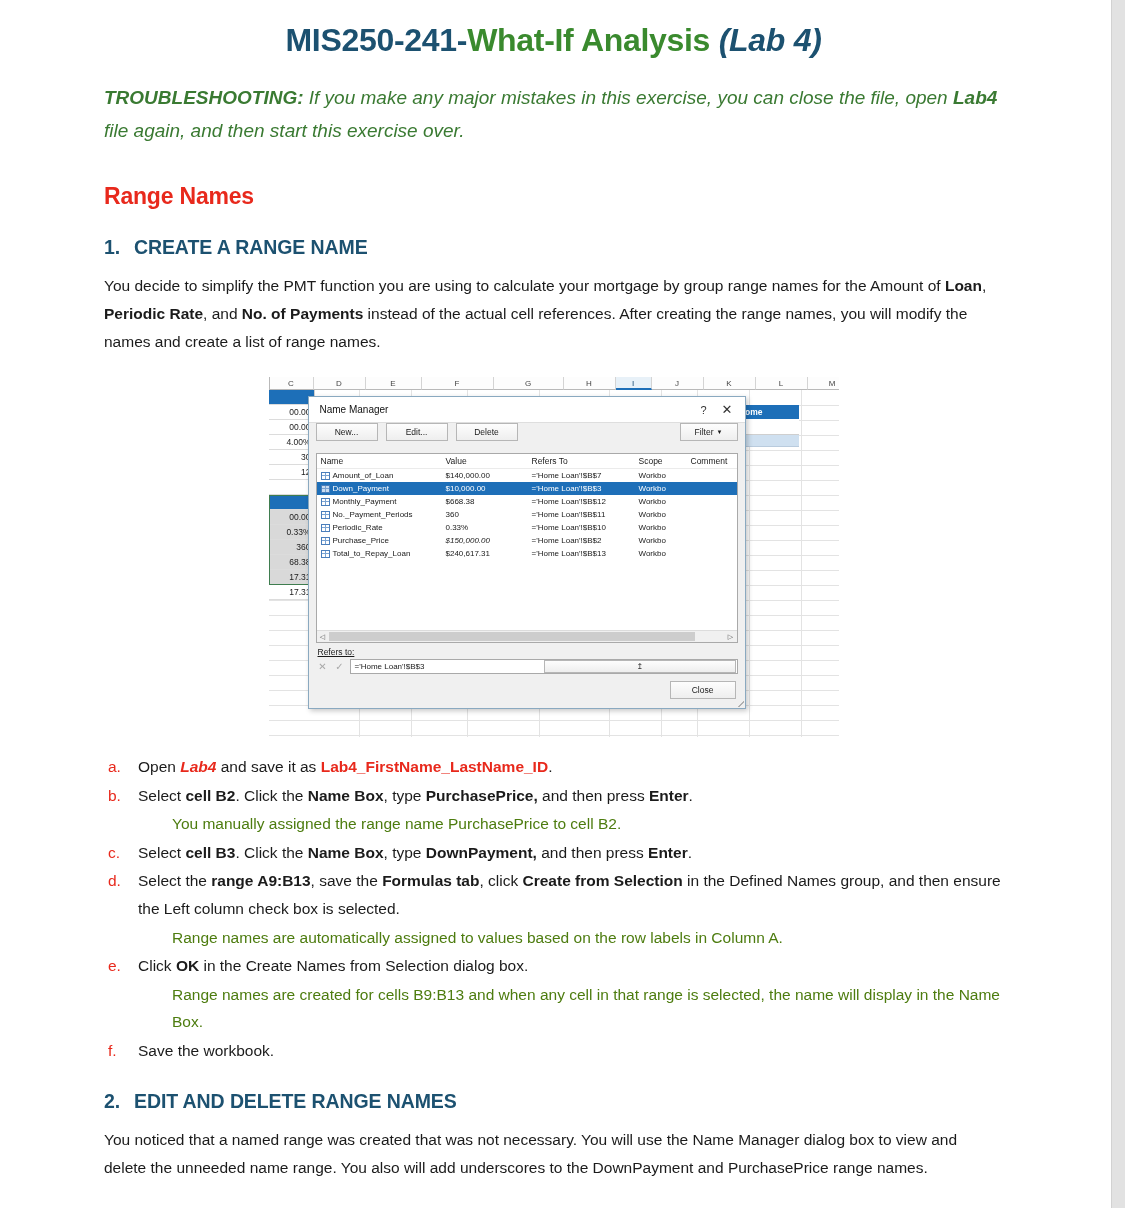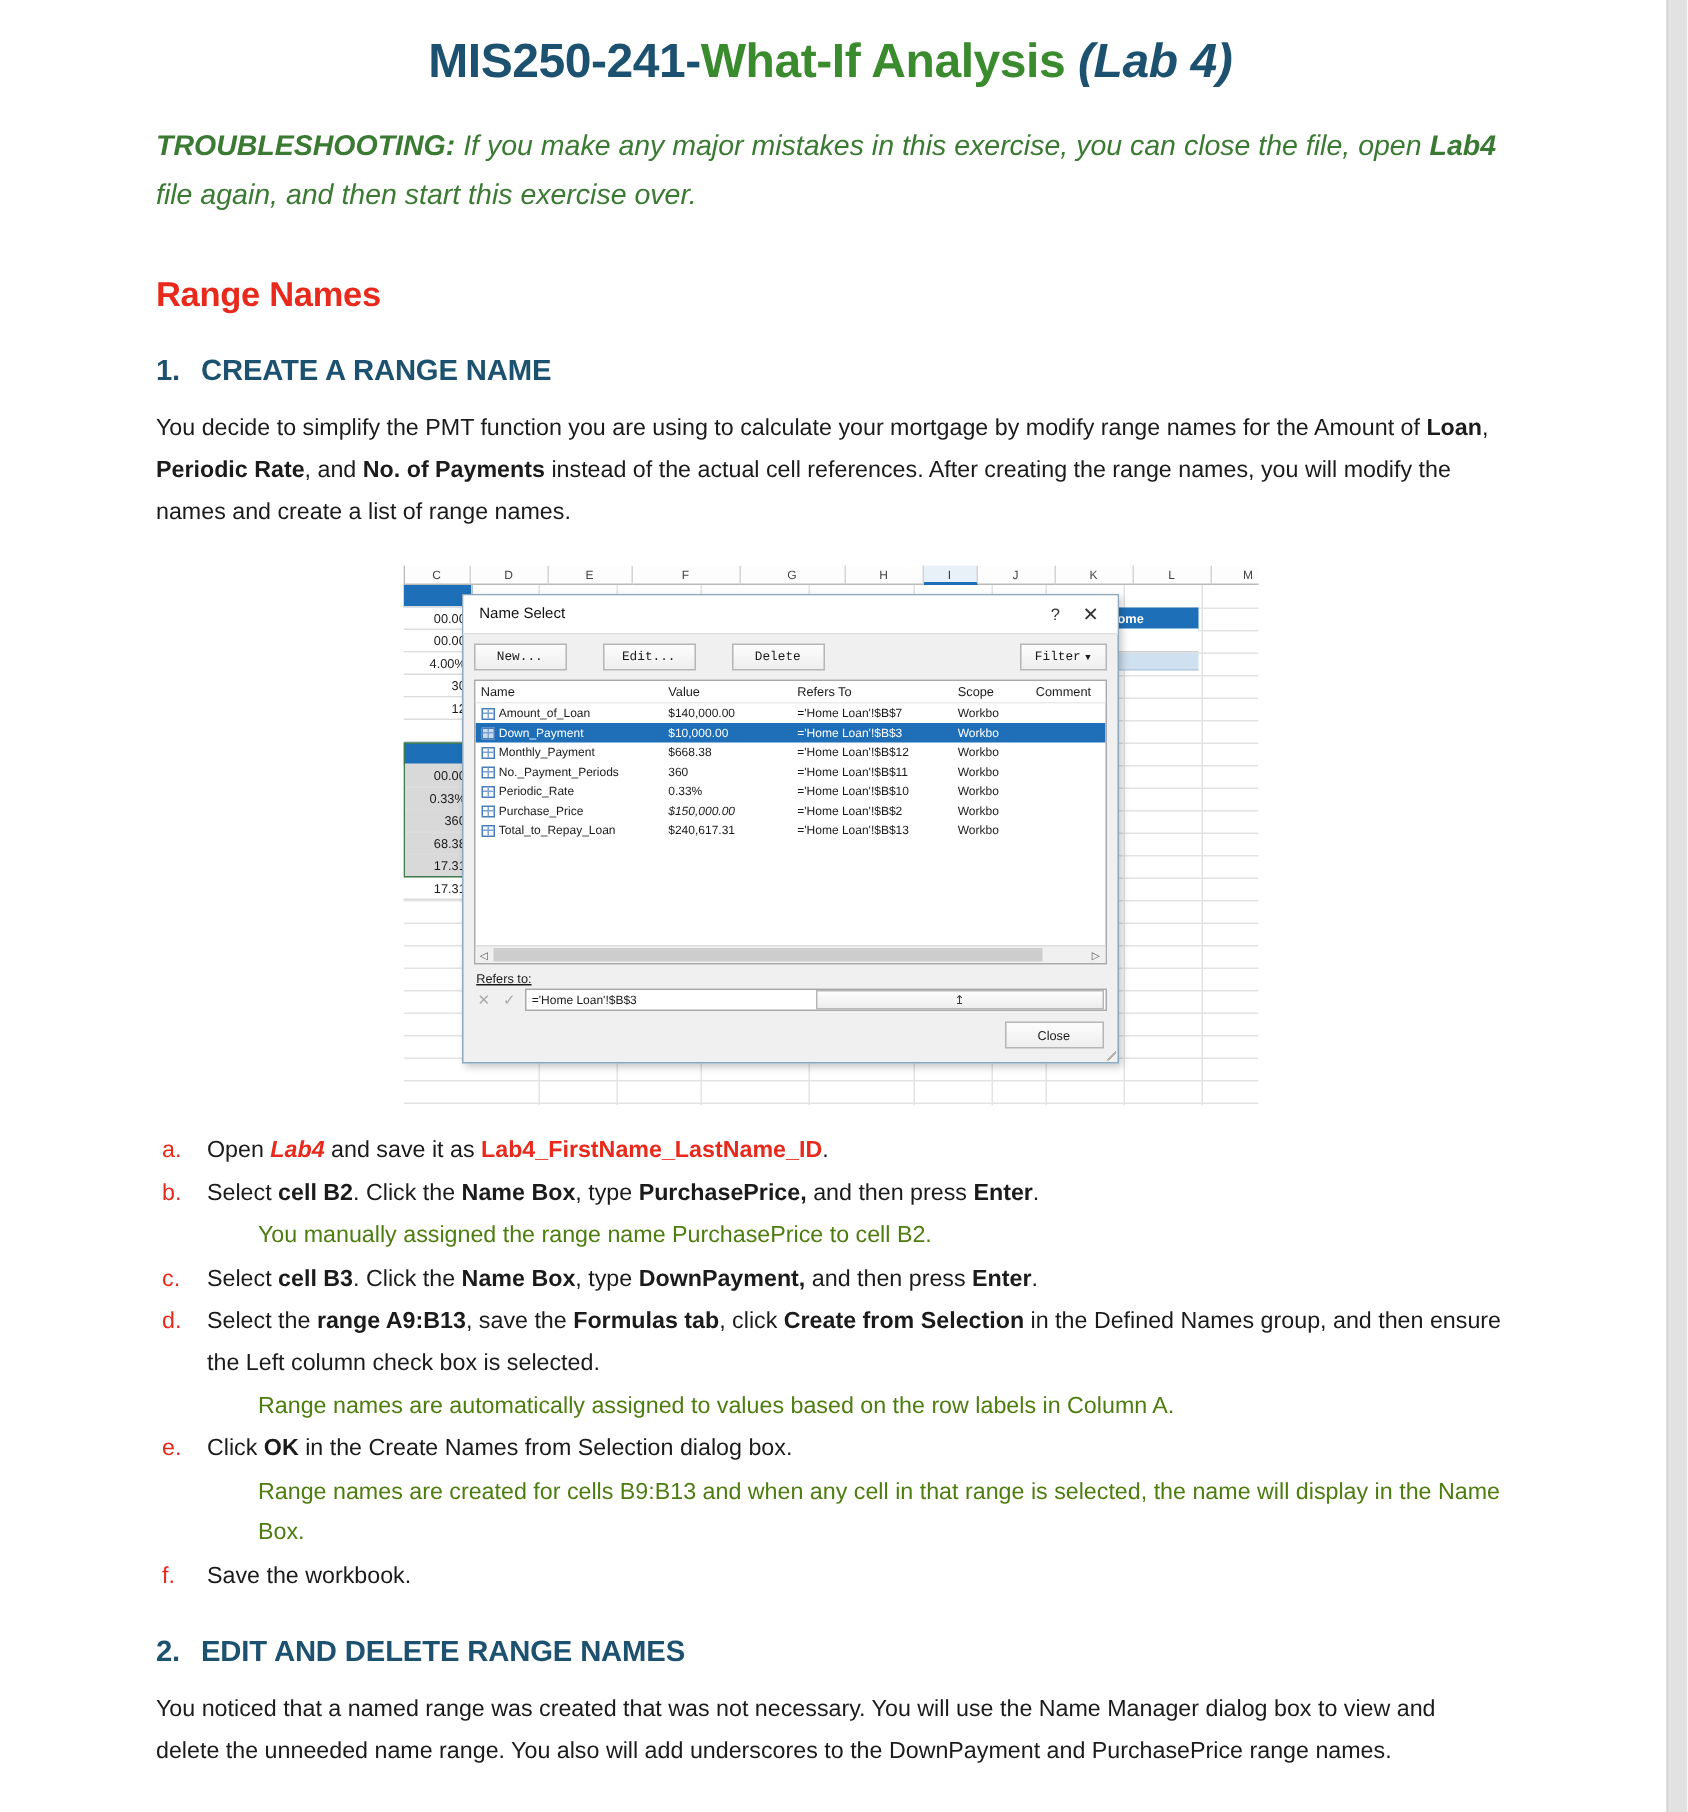--- a/index.html
+++ b/index.html
@@ -217,24 +217,22 @@
     align-items: center;
     padding: 0 6px 0 11px;
     border-bottom: 1px solid #dedede;
   }
   .nm-title .cap { font-size: 10px; flex: 1; color: #111; }
   .nm-title .q { font-size: 11px; color: #333; padding: 0 9px; }
   .nm-title .x { font-size: 13px; color: #333; padding: 0 6px; line-height: 1; }
   .nm-tools {
     height: 30px;
     display: flex;
-    align-items: center;
     padding: 0 7px;
-    gap: 24px;
-    font-family: Liberation Mono, monospace;
+    gap: 8px;
   }
   .nm-btn {
     height: 18px;
     min-width: 62px;
     background: linear-gradient(#fdfdfd,#eeeeee);
     border: 1px solid #b6b6b6;
     font-size: 8.5px;
     display: flex;
     align-items: center;
     justify-content: center;
@@ -392,21 +390,21 @@
   </p>
 
   <h2 class="h-red">Range Names</h2>
 
   <h3 class="h-sec">
     <span class="num">1.</span>
     <span>CREATE A RANGE NAME</span>
   </h3>
 
   <p class="para">
-    <span>You decide to simplify the PMT function you are using to calculate your mortgage by modify range names for the Amount of </span><b>Loan</b><span>, </span><b>Periodic Rate</b><span>, and </span><b>No. of Payments</b><span> instead of the actual cell references. After creating the range names, you will modify the names and create a list of range names.</span>
+    <span>You decide to simplify the PMT function you are using to calculate your mortgage by group range names for the Amount of </span><b>Loan</b><span>, </span><b>Periodic Rate</b><span>, and </span><b>No. of Payments</b><span> instead of the actual cell references. After creating the range names, you will modify the names and create a list of range names.</span>
   </p>
 
   <div class="figure">
     <div class="xl">
 
       <div class="xl-colhead">
         <div class="corner"></div>
         <div id="colhead-slot" style="display:flex;flex:1;">
             <div class="ch" style="width: 44px;">C</div>
             <div class="ch" style="width: 52px;">D</div>
@@ -479,21 +477,21 @@
 
       <div class="xl-right">
         <div style="height:15px"></div>
         <div class="xl-rcell title">APR and Cost of Home</div>
         <div class="xl-rcell sub">by Cost/APR</div>
         <div class="xl-rcell band"></div>
       </div>
 
       <div class="nm">
         <div class="nm-title">
-          <div class="cap">Name Select</div>
+          <div class="cap">Name Manager</div>
           <div class="q">?</div>
           <div class="x">✕</div>
         </div>
 
         <div class="nm-tools">
           <div class="nm-btn">
               <span>New...</span>
             </div>
           <div class="nm-btn">
               <span>Edit...</span>

